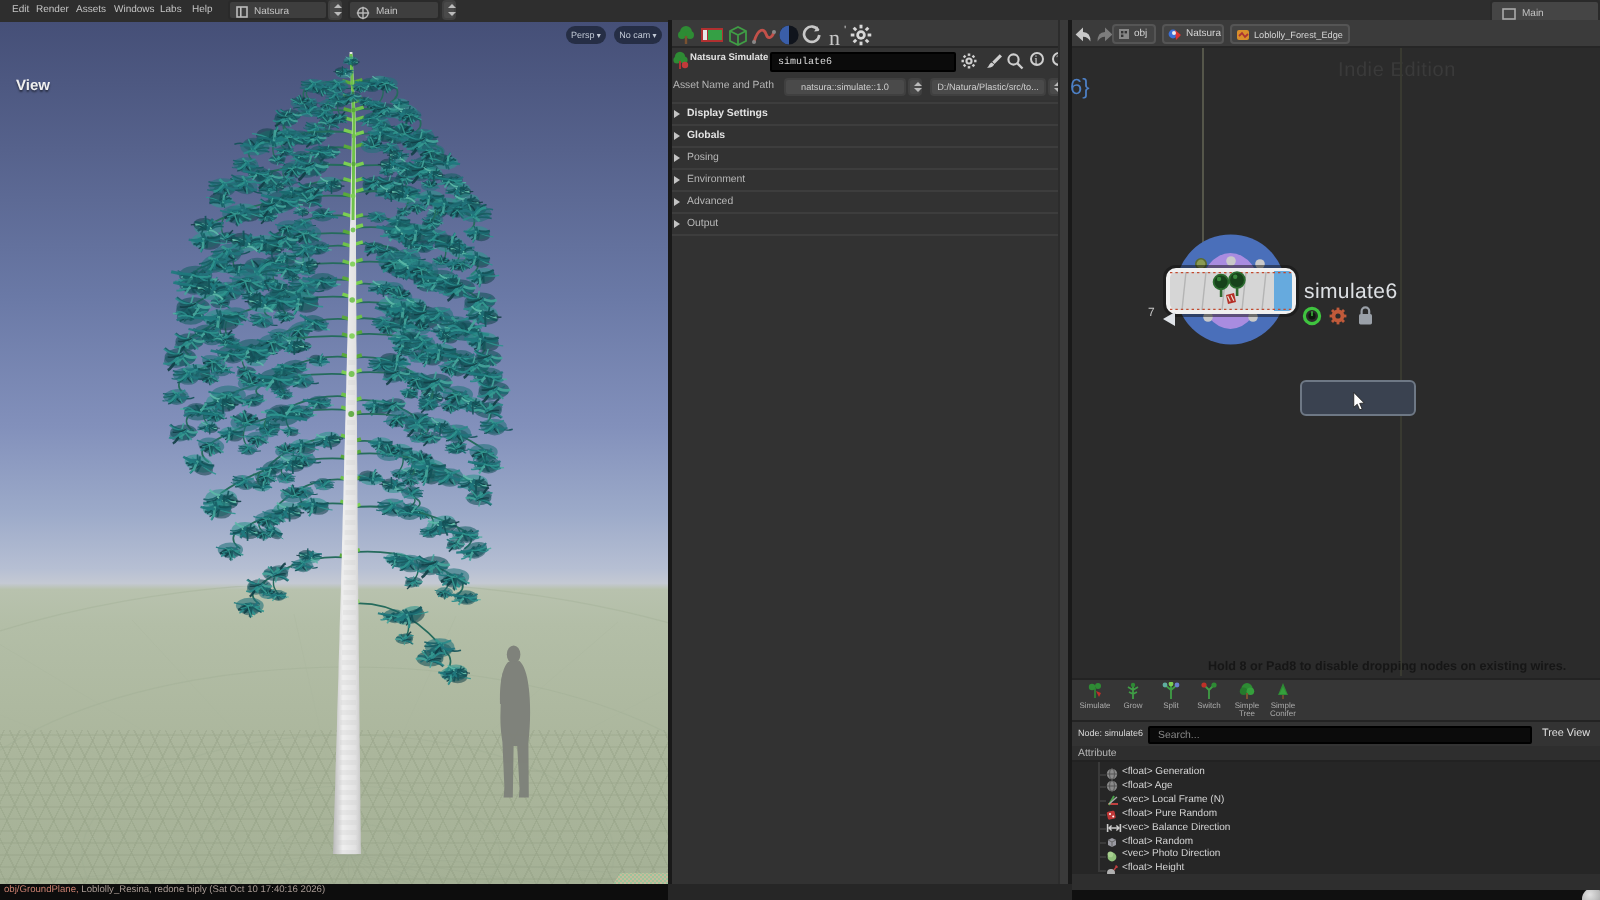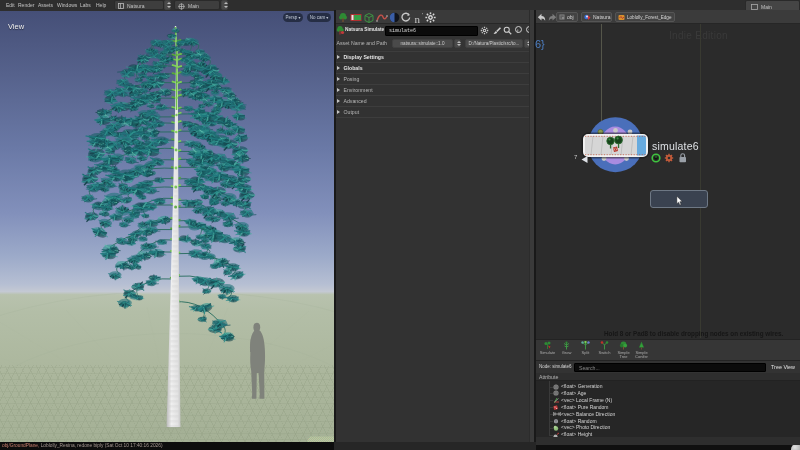--- a/index.html
+++ b/index.html
@@ -10,21 +10,21 @@
 #menubar{left:0;top:0;width:800px;height:11px;background:#2e2e2e;color:#c4c4c4;
  font-size:5px;line-height:10px}
 #menubar span.m{position:absolute;top:0}
 .dd{position:absolute;top:0;height:10px;background:#3e3e3e;border:1px solid #2a2a2a;
  border-radius:2px;color:#c4c4c4;font-size:5px;line-height:8px}
 
 #vp{left:0;top:10px;width:334px;height:432px;overflow:hidden}
 #vpsky{left:0;top:0;width:334px;height:432px;
  background:linear-gradient(#454f77 0%,#56628c 15%,#6a79a6 32%,#8290bb 47%,#9caac9 57%,#b6bfd3 63.5%,
  #c4c9d3 65.2%,#b8c2ae 65.9%,#b3bea7 70%,#abb69c 85%,#a5b196 100%)}
-#viewlbl{left:8px;top:12px;color:#f0f0f0;font-size:7.5px;font-weight:normal;text-shadow:0 1px 1px rgba(0,0,0,.5)}
+#viewlbl{left:8px;top:28px;color:#f0f0f0;font-size:7.5px;font-weight:bold;text-shadow:0 1px 1px rgba(0,0,0,.5)}
 .pill{position:absolute;top:3px;height:9px;border-radius:4.5px;background:rgba(22,30,44,.68);
  color:#c2cad6;font-size:4.5px;line-height:9px;text-align:center}
 
 .vdiv{top:10px;width:2px;height:432px;background:#191919}
 
 #parm{left:336px;top:10px;width:198px;height:432px;background:#323232}
 #parmicons{left:0;top:0;width:198px;height:14px;background:#3a3a3a;border-bottom:1px solid #272727}
 #parmrow2{left:0;top:14px;width:198px;height:13px;background:#343434}
 #parmrow3{left:0;top:27px;width:198px;height:13px;background:#343434}
 .sect{position:absolute;left:0;width:193px;height:11px;border-top:1px solid #3d3d3d;

